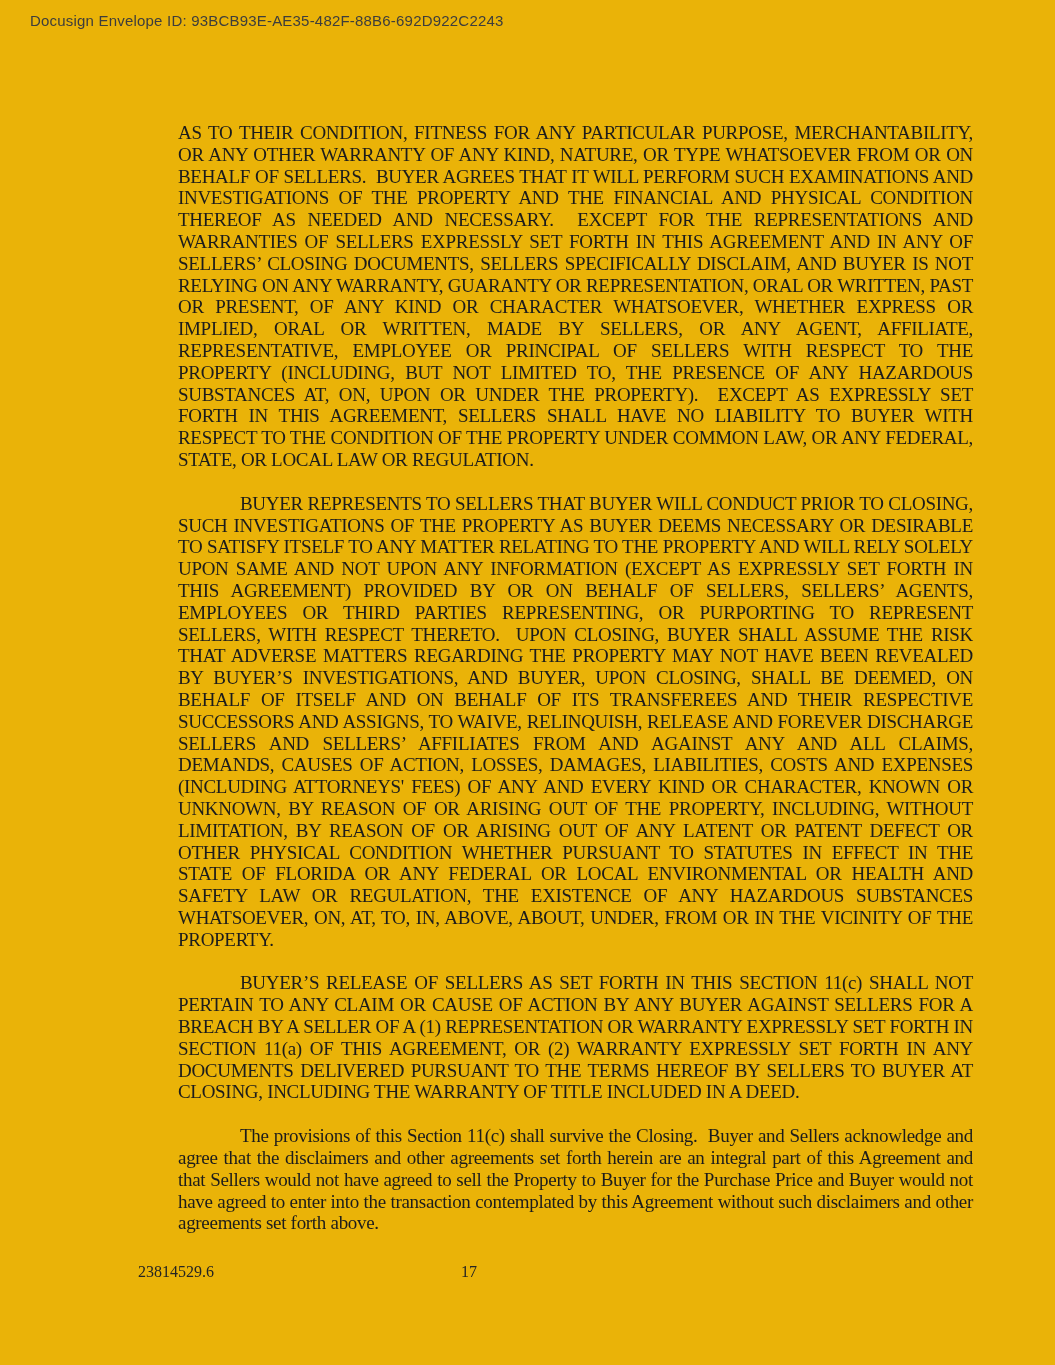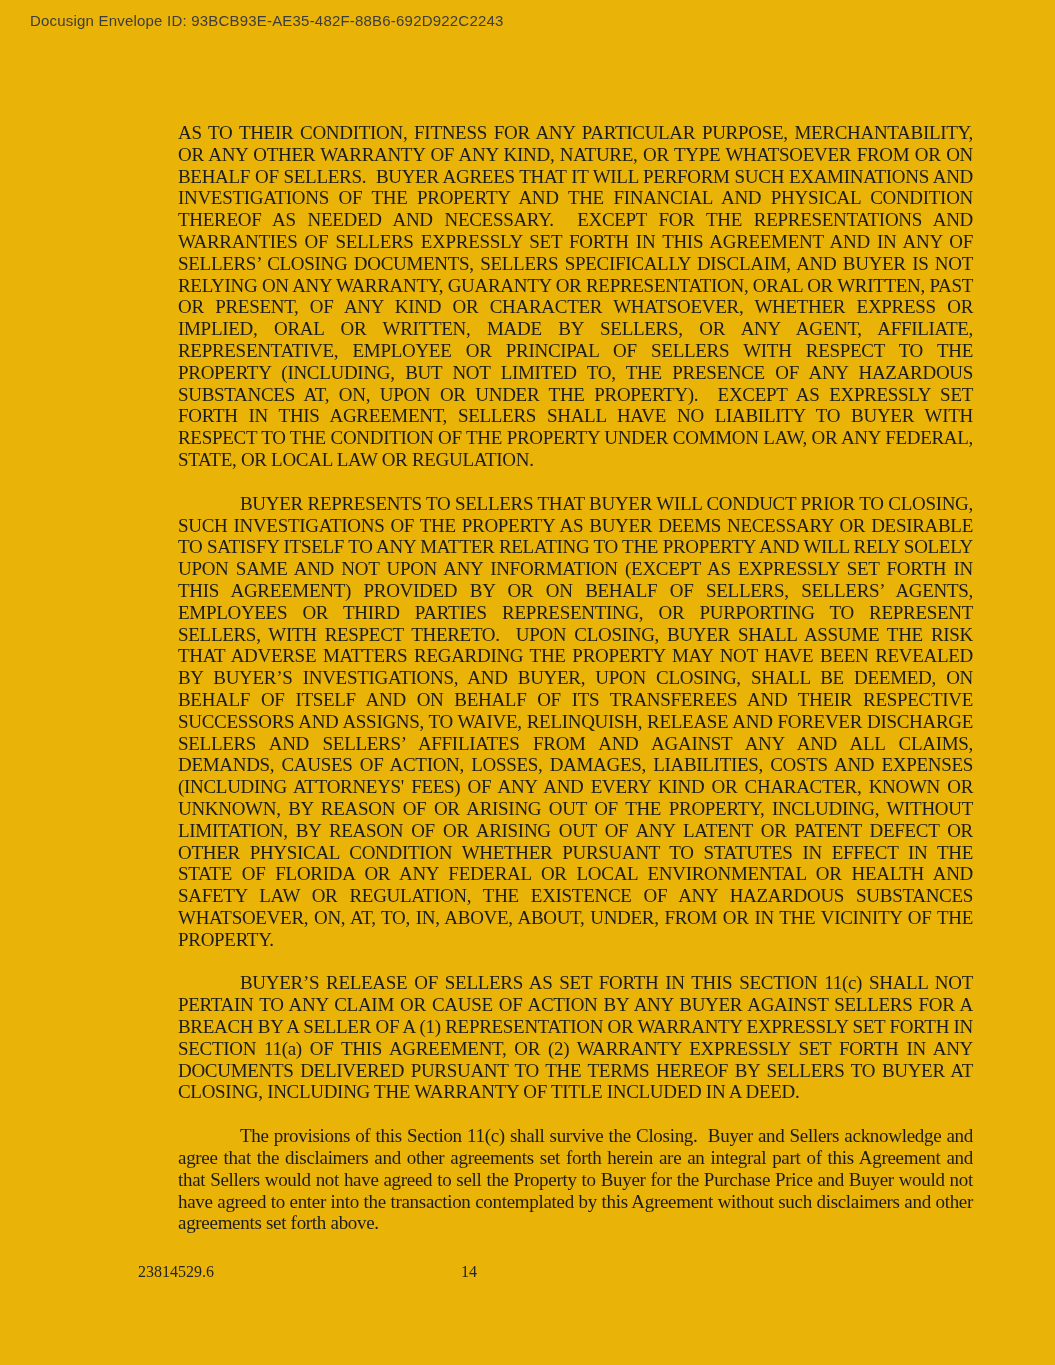--- a/index.html
+++ b/index.html
@@ -76,15 +76,15 @@
 
   <div class="body-text">
     <p class="para">AS TO THEIR CONDITION, FITNESS FOR ANY PARTICULAR PURPOSE, MERCHANTABILITY, OR ANY OTHER WARRANTY OF ANY KIND, NATURE, OR TYPE WHATSOEVER FROM OR ON BEHALF OF SELLERS.  BUYER AGREES THAT IT WILL PERFORM SUCH EXAMINATIONS AND INVESTIGATIONS OF THE PROPERTY AND THE FINANCIAL AND PHYSICAL CONDITION THEREOF AS NEEDED AND NECESSARY.  EXCEPT FOR THE REPRESENTATIONS AND WARRANTIES OF SELLERS EXPRESSLY SET FORTH IN THIS AGREEMENT AND IN ANY OF SELLERS’ CLOSING DOCUMENTS, SELLERS SPECIFICALLY DISCLAIM, AND BUYER IS NOT RELYING ON ANY WARRANTY, GUARANTY OR REPRESENTATION, ORAL OR WRITTEN, PAST OR PRESENT, OF ANY KIND OR CHARACTER WHATSOEVER, WHETHER EXPRESS OR IMPLIED, ORAL OR WRITTEN, MADE BY SELLERS, OR ANY AGENT, AFFILIATE, REPRESENTATIVE, EMPLOYEE OR PRINCIPAL OF SELLERS WITH RESPECT TO THE PROPERTY (INCLUDING, BUT NOT LIMITED TO, THE PRESENCE OF ANY HAZARDOUS SUBSTANCES AT, ON, UPON OR UNDER THE PROPERTY).  EXCEPT AS EXPRESSLY SET FORTH IN THIS AGREEMENT, SELLERS SHALL HAVE NO LIABILITY TO BUYER WITH RESPECT TO THE CONDITION OF THE PROPERTY UNDER COMMON LAW, OR ANY FEDERAL, STATE, OR LOCAL LAW OR REGULATION.</p>
     <p class="para indent">BUYER REPRESENTS TO SELLERS THAT BUYER WILL CONDUCT PRIOR TO CLOSING, SUCH INVESTIGATIONS OF THE PROPERTY AS BUYER DEEMS NECESSARY OR DESIRABLE TO SATISFY ITSELF TO ANY MATTER RELATING TO THE PROPERTY AND WILL RELY SOLELY UPON SAME AND NOT UPON ANY INFORMATION (EXCEPT AS EXPRESSLY SET FORTH IN THIS AGREEMENT) PROVIDED BY OR ON BEHALF OF SELLERS, SELLERS’ AGENTS, EMPLOYEES OR THIRD PARTIES REPRESENTING, OR PURPORTING TO REPRESENT SELLERS, WITH RESPECT THERETO.  UPON CLOSING, BUYER SHALL ASSUME THE RISK THAT ADVERSE MATTERS REGARDING THE PROPERTY MAY NOT HAVE BEEN REVEALED BY BUYER’S INVESTIGATIONS, AND BUYER, UPON CLOSING, SHALL BE DEEMED, ON BEHALF OF ITSELF AND ON BEHALF OF ITS TRANSFEREES AND THEIR RESPECTIVE SUCCESSORS AND ASSIGNS, TO WAIVE, RELINQUISH, RELEASE AND FOREVER DISCHARGE SELLERS AND SELLERS’ AFFILIATES FROM AND AGAINST ANY AND ALL CLAIMS, DEMANDS, CAUSES OF ACTION, LOSSES, DAMAGES, LIABILITIES, COSTS AND EXPENSES (INCLUDING ATTORNEYS' FEES) OF ANY AND EVERY KIND OR CHARACTER, KNOWN OR UNKNOWN, BY REASON OF OR ARISING OUT OF THE PROPERTY, INCLUDING, WITHOUT LIMITATION, BY REASON OF OR ARISING OUT OF ANY LATENT OR PATENT DEFECT OR OTHER PHYSICAL CONDITION WHETHER PURSUANT TO STATUTES IN EFFECT IN THE STATE OF FLORIDA OR ANY FEDERAL OR LOCAL ENVIRONMENTAL OR HEALTH AND SAFETY LAW OR REGULATION, THE EXISTENCE OF ANY HAZARDOUS SUBSTANCES WHATSOEVER, ON, AT, TO, IN, ABOVE, ABOUT, UNDER, FROM OR IN THE VICINITY OF THE PROPERTY.</p>
     <p class="para indent">BUYER’S RELEASE OF SELLERS AS SET FORTH IN THIS SECTION 11(c) SHALL NOT PERTAIN TO ANY CLAIM OR CAUSE OF ACTION BY ANY BUYER AGAINST SELLERS FOR A BREACH BY A SELLER OF A (1) REPRESENTATION OR WARRANTY EXPRESSLY SET FORTH IN SECTION 11(a) OF THIS AGREEMENT, OR (2) WARRANTY EXPRESSLY SET FORTH IN ANY DOCUMENTS DELIVERED PURSUANT TO THE TERMS HEREOF BY SELLERS TO BUYER AT CLOSING, INCLUDING THE WARRANTY OF TITLE INCLUDED IN A DEED.</p>
     <p class="para indent">The provisions of this Section 11(c) shall survive the Closing.  Buyer and Sellers acknowledge and agree that the disclaimers and other agreements set forth herein are an integral part of this Agreement and that Sellers would not have agreed to sell the Property to Buyer for the Purchase Price and Buyer would not have agreed to enter into the transaction contemplated by this Agreement without such disclaimers and other agreements set forth above.</p>
   </div>
 
   <div class="footer-docnum">23814529.6</div>
 
-  <div class="footer-pagenum">14</div>
+  <div class="footer-pagenum">17</div>
 
 </div>
 
 </body></html>

